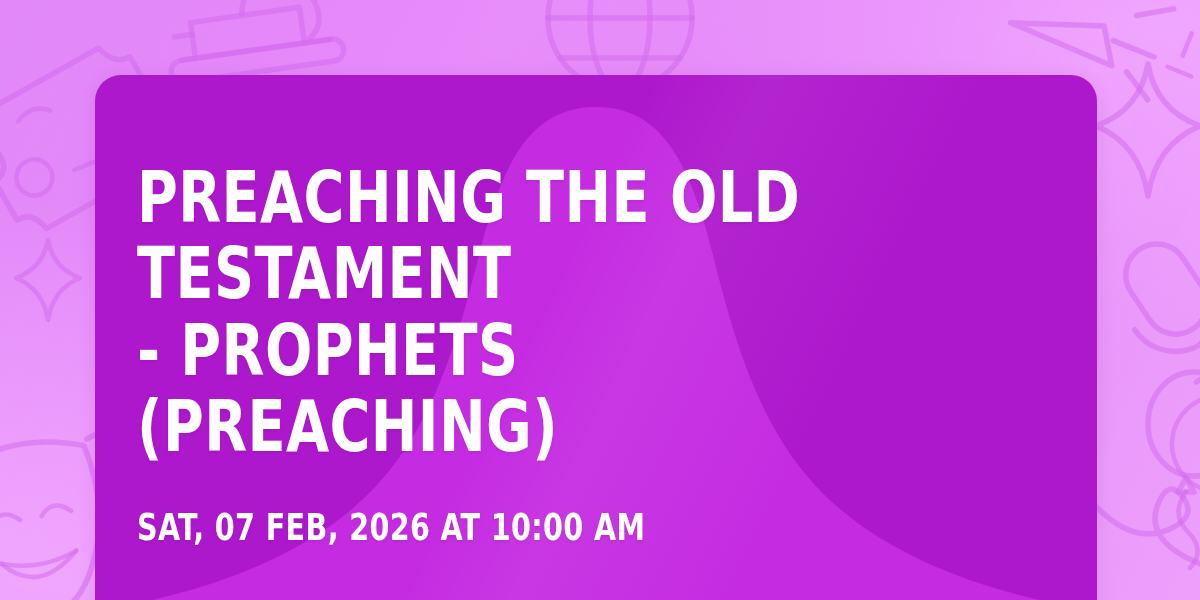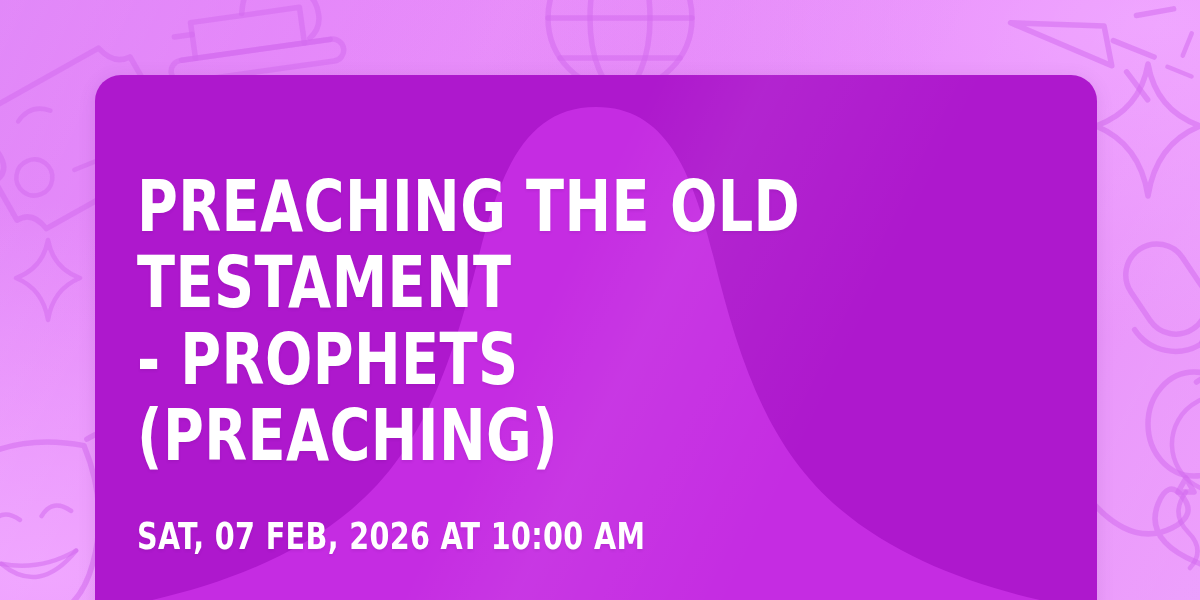--- a/index.html
+++ b/index.html
@@ -76,21 +76,21 @@
       rgba(255,255,255,0.00) 0%,
       rgba(255,255,255,0.00) 44%,
       rgba(255,255,255,0.055) 53%,
       rgba(255,255,255,0.00) 70%);
     pointer-events:none;
   }
 
   
   #card-content {
     position:absolute;
-    left:42px; right:51px; top:84px;margin-top:9px;
+    left:42px; right:51px; top:84px;
   }
 
   #event-title {
     color:#FFFFFF;
     font-family:"DejaVu Sans Condensed", "Liberation Sans Narrow", "Liberation Sans", sans-serif;
     font-weight:700;
     font-size:72px;
     line-height:1.06;
     letter-spacing:0.5px;
     text-transform:uppercase;

